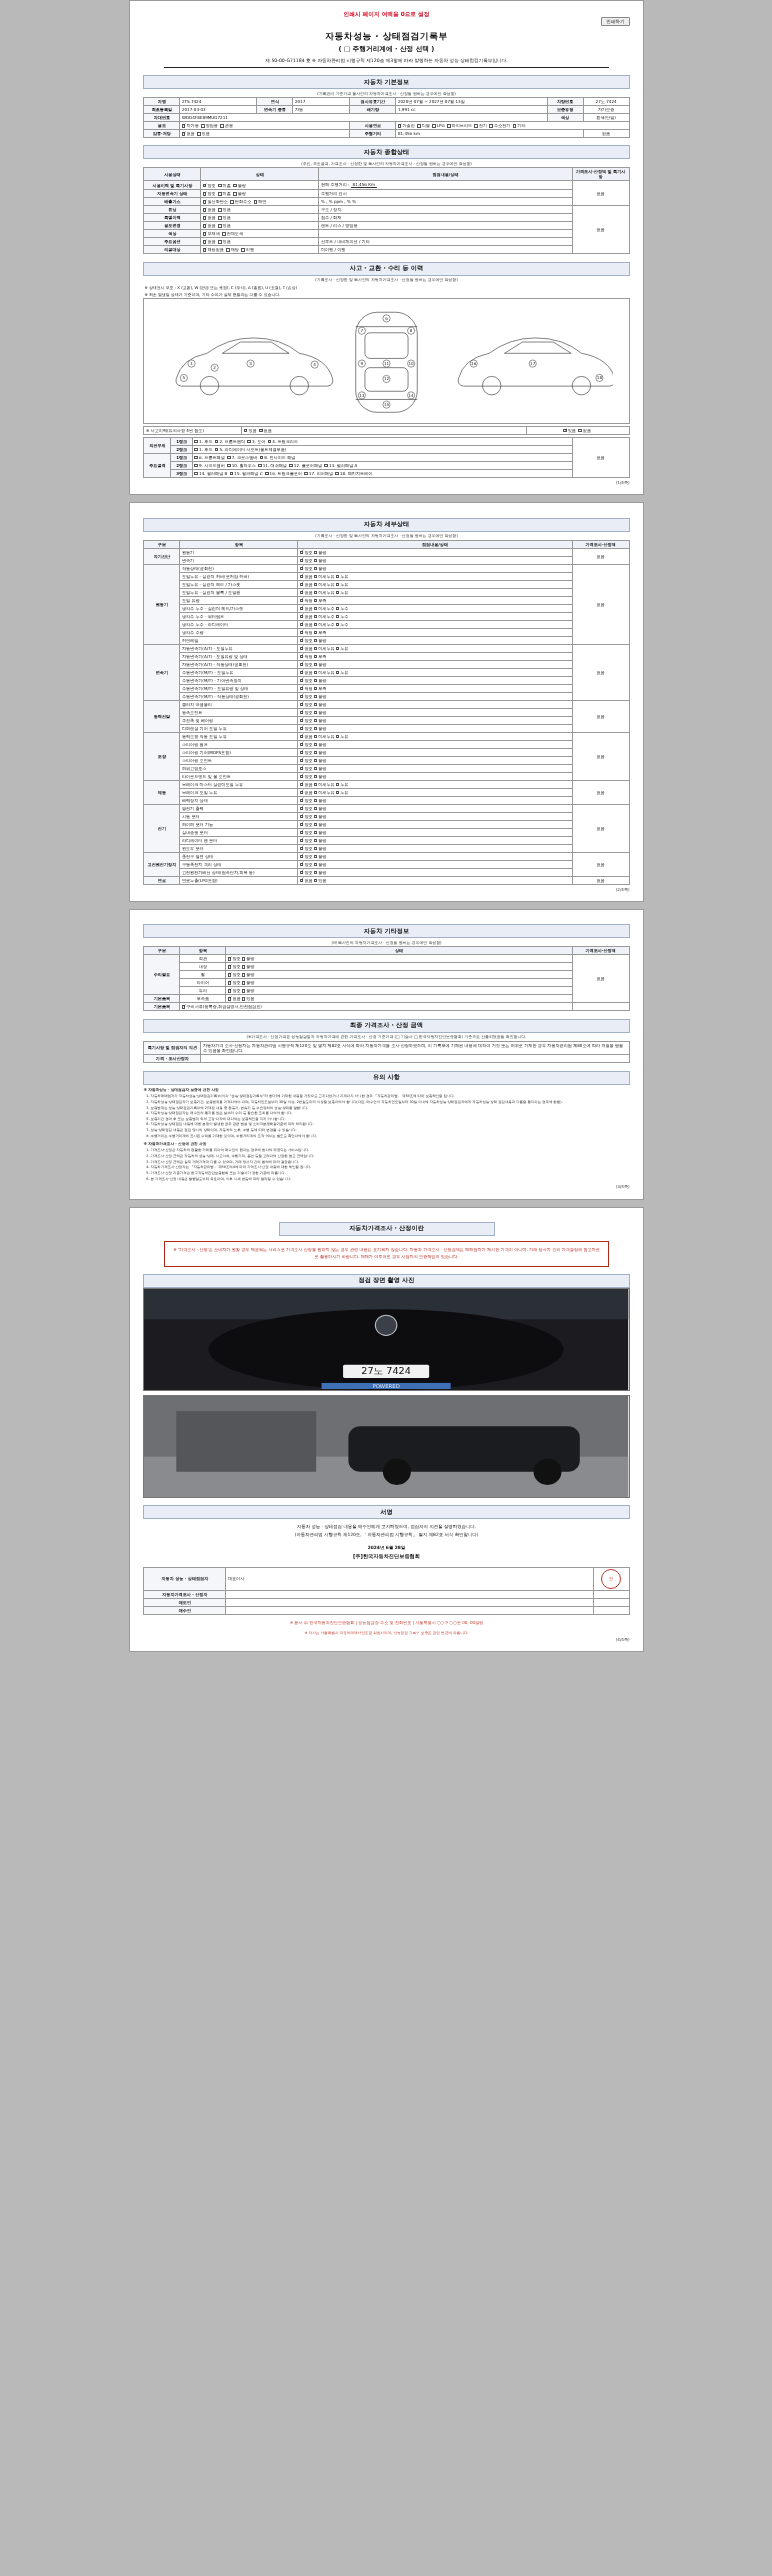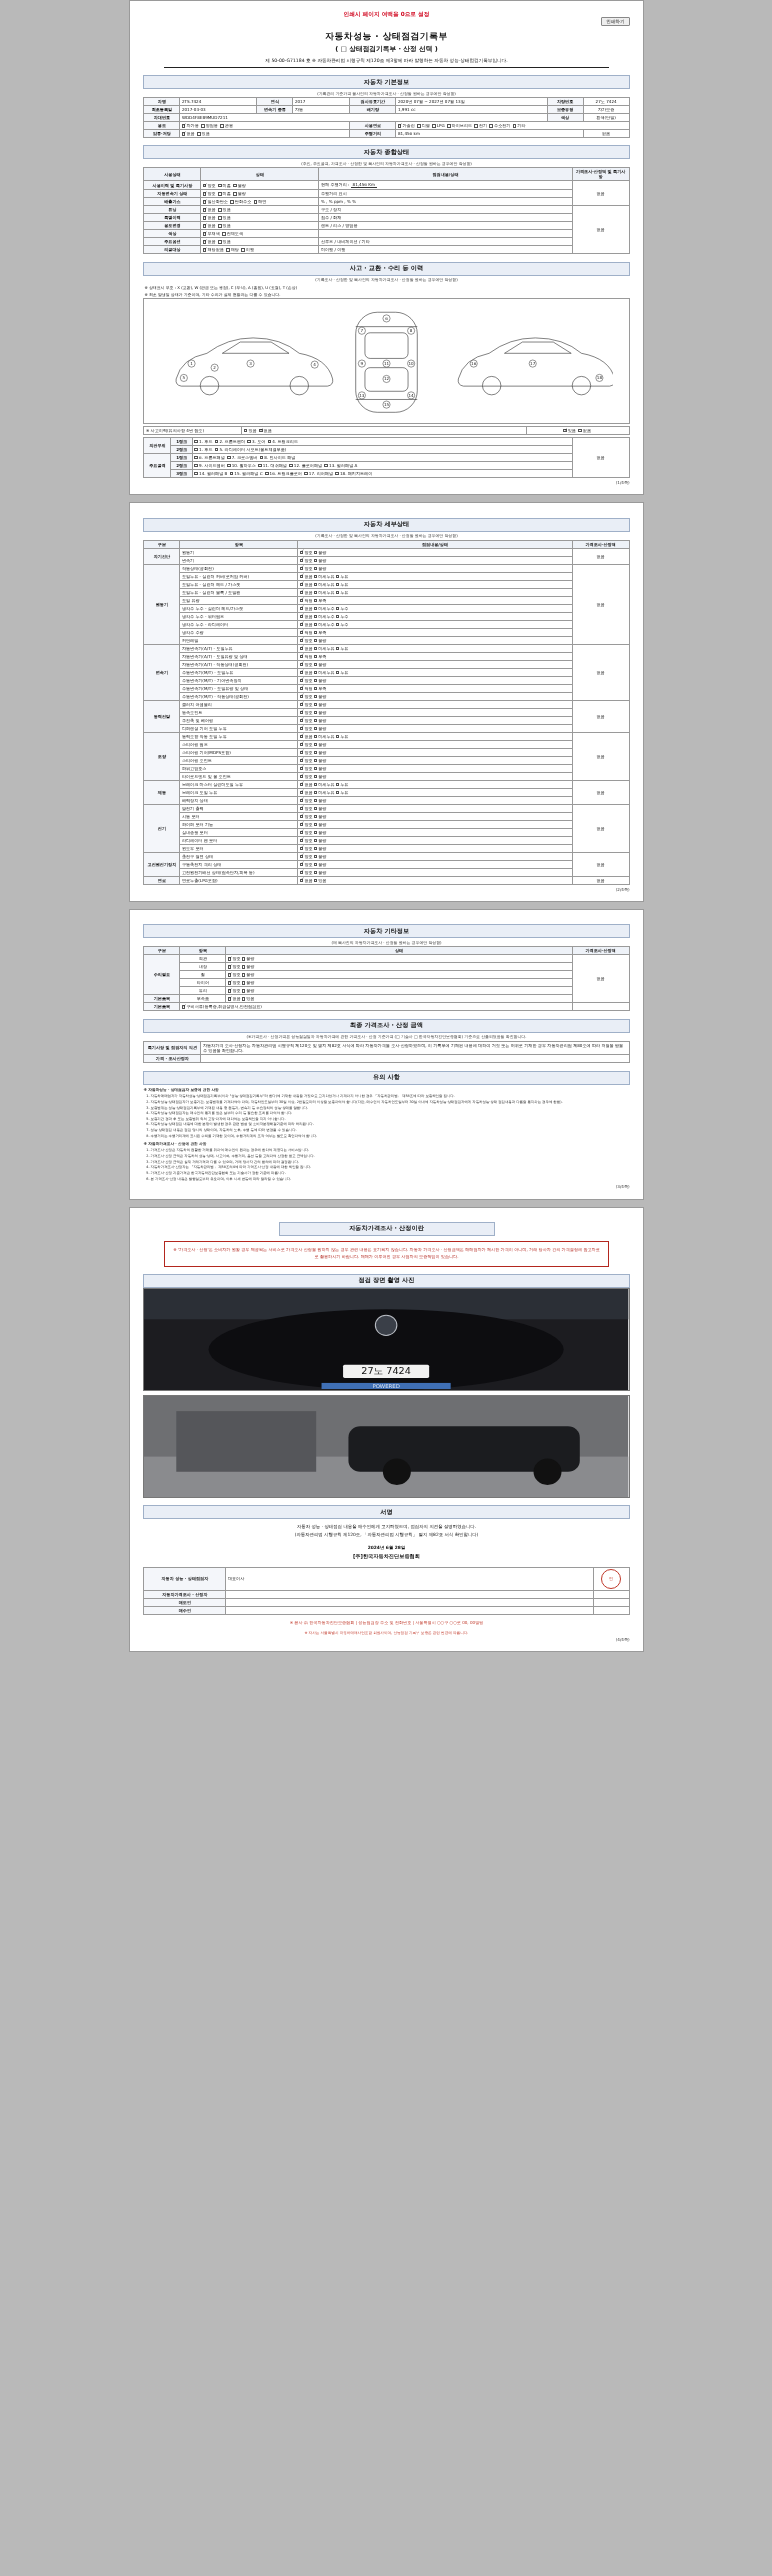--- a/index.html
+++ b/index.html
@@ -184,21 +184,21 @@
   .small { font-size:3.6px; }
 </style>
 </head>
 <body>
 
 <div class="page">
   <div class="topnote">인쇄시 페이지 여백을 0으로 설정</div>
   <div class="printbtn">인쇄하기</div>
 
   <div class="doc-title">자동차성능 · 상태점검기록부</div>
-  <div class="doc-subtitle">( □ 상태점검기록부 · 산정 선택 )</div>
+  <div class="doc-subtitle">( □ 주행거리계에 · 산정 선택 )</div>
   <div class="doc-line">제 50-00-G71184 호  ※ 자동차관리법 시행규칙 제120조 제3항에 따라 발행하는 자동차 성능·상태점검기록부입니다.</div>
   <hr class="doc-rule">
 
   <div class="section-title">자동차 기본정보</div>
   <div class="section-note">(기록관리 기준가격 볼사인의 자동차가격조사 · 산정을 원하는 경우에만 작성함)</div>
 
   <table class="grid">
     <tbody>
         <tr>
       <td class="lbl" style="width:36px">차명</td>

